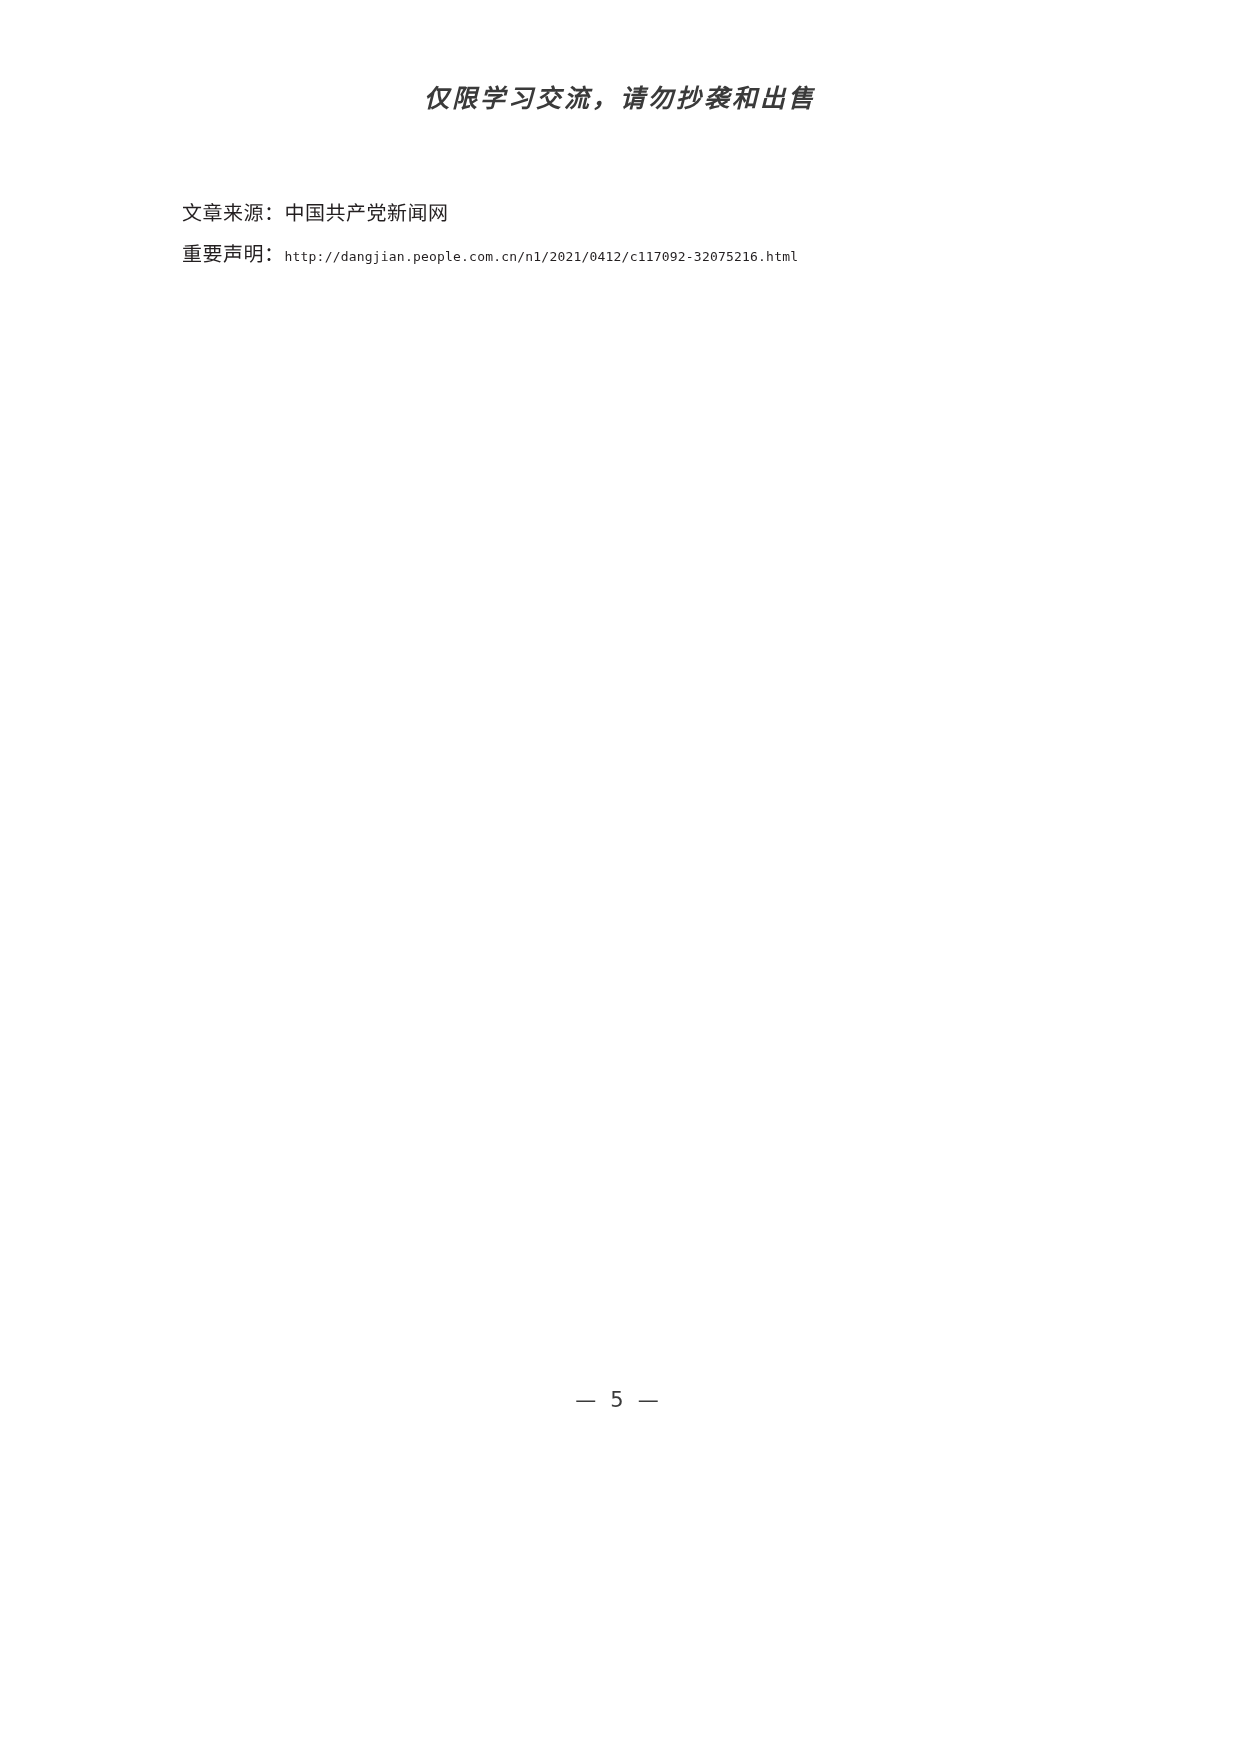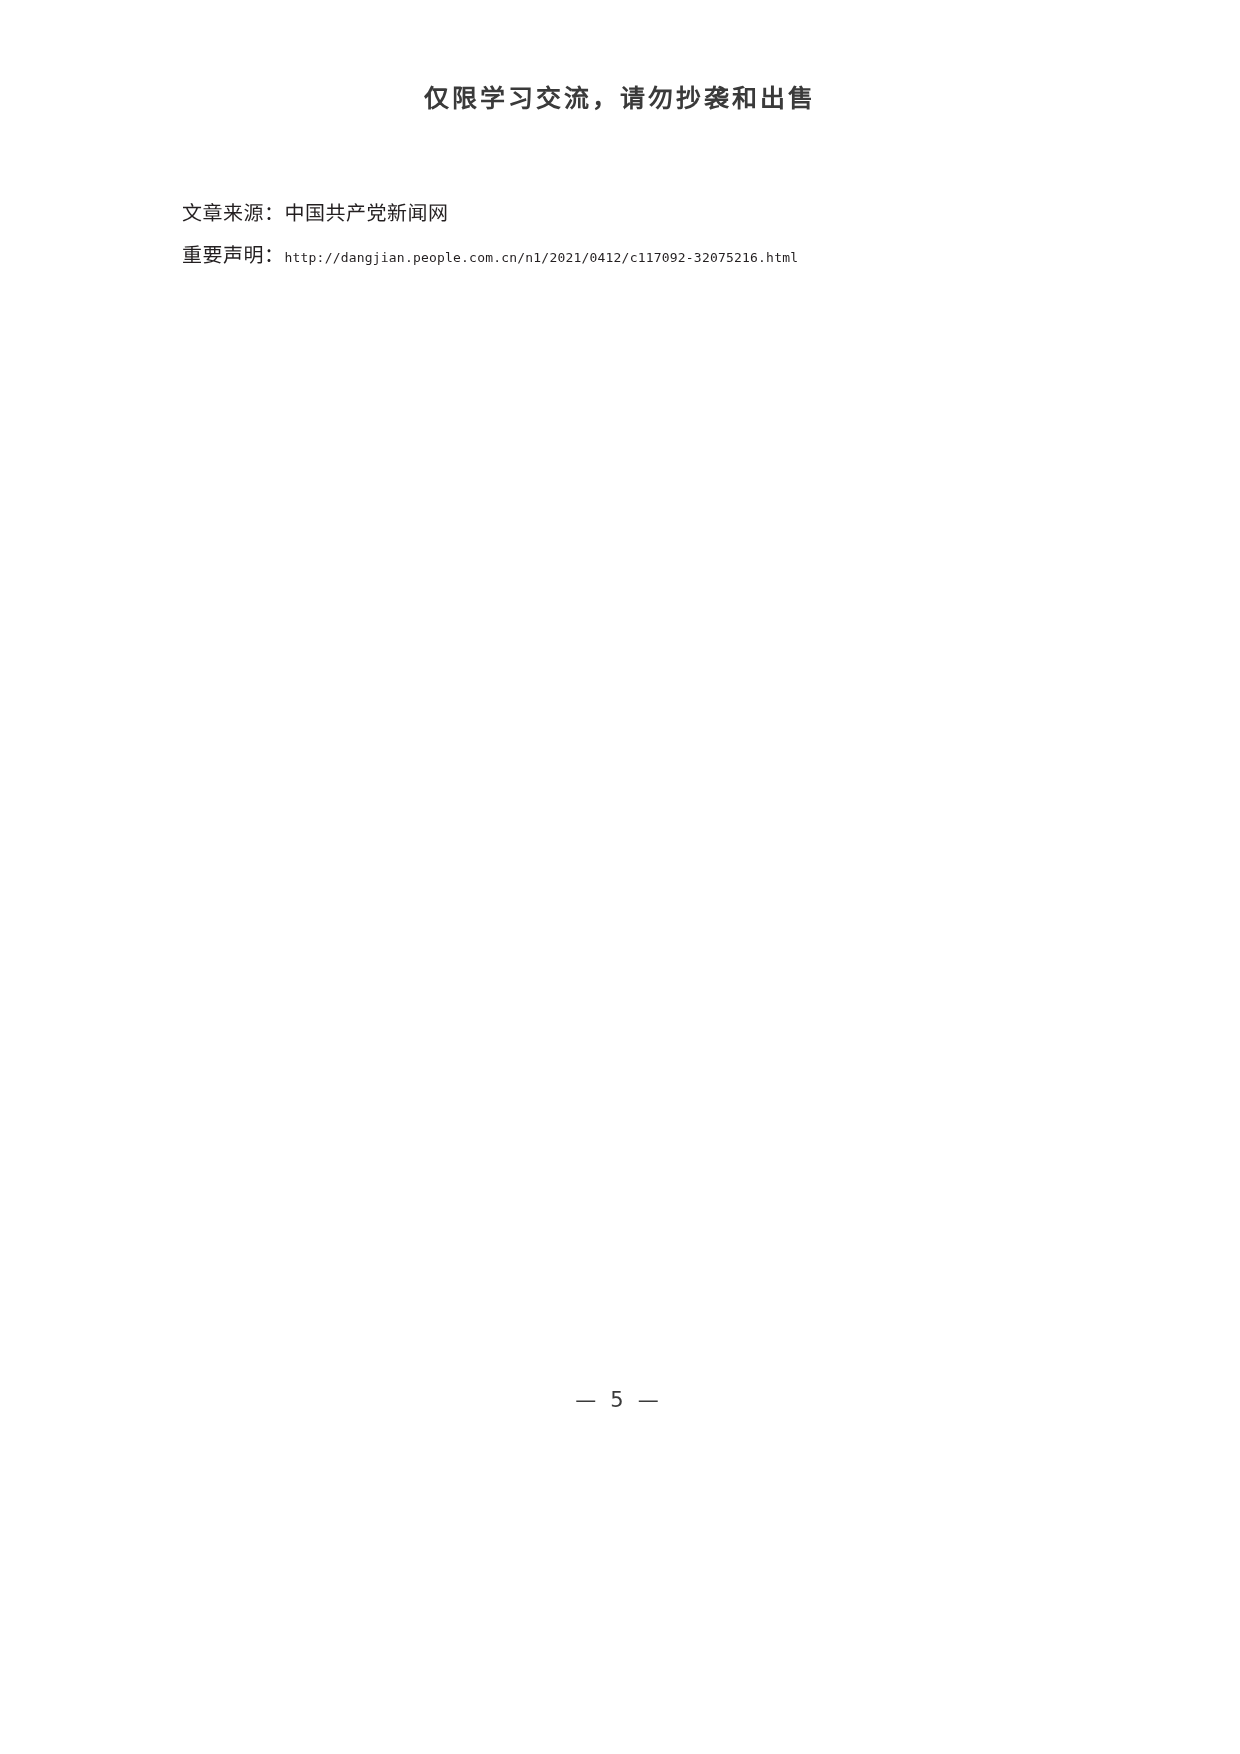--- a/index.html
+++ b/index.html
@@ -28,20 +28,21 @@
 
   
   .header-notice {
     position: absolute;
     left: 0;
     top: 78px;
     width: 1240px;
     text-align: center;
     font-family: "DejaVu Serif", "Liberation Serif", serif;
     font-weight: bold;
+    font-style: italic;
     font-size: 25px;
     letter-spacing: 3px;
     color: #3a3a3a;
     white-space: nowrap;
   }
 
   
   .body-block {
     position: absolute;
     left: 140px;
@@ -56,21 +57,21 @@
     text-align: justify;
     margin: 0 0 0 0;
     letter-spacing: 0.5px;
   }
 
   .para.indent {
     text-indent: 42px;
   }
 
   .label {
-    font-family: Liberation Mono, monospace;
+    font-family: Liberation Sans, sans-serif;
     margin-top: 7px;
   }
 
   .mono {
     font-family: "DejaVu Sans Mono", "Liberation Mono", monospace;
     font-size: 13px;
     letter-spacing: 0.2px;
   }
 
   

